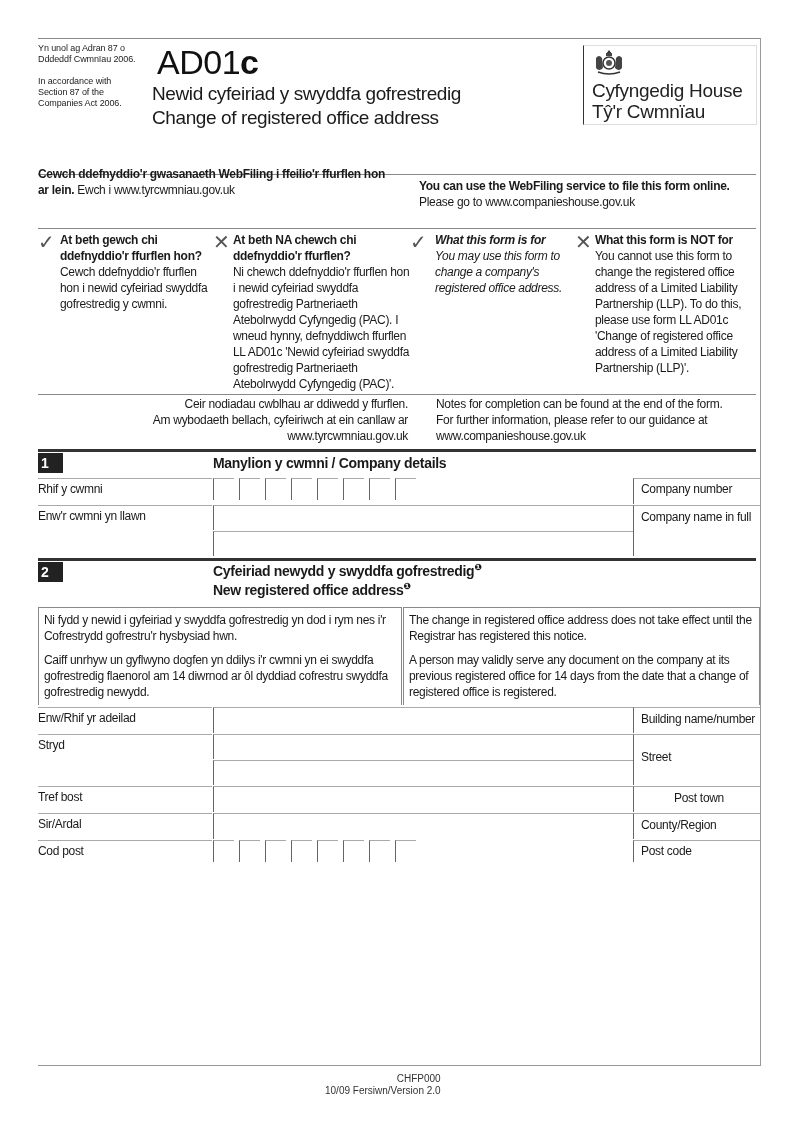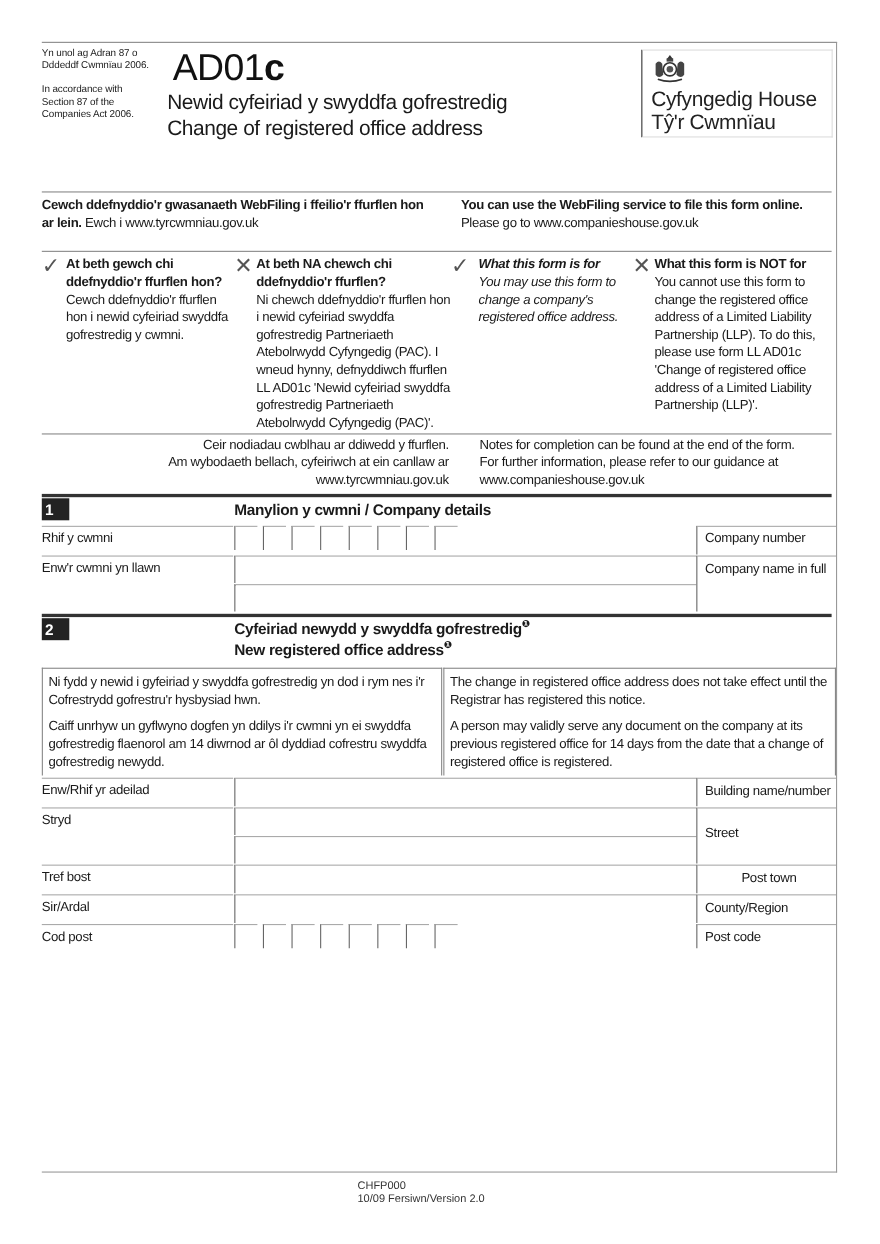--- a/index.html
+++ b/index.html
@@ -60,21 +60,21 @@
       <path d="M4 10 Q7 6 10 10 L11 20 Q7 24 4 20 Z" fill="#444"></path>
       <path d="M30 10 Q27 6 24 10 L23 20 Q27 24 30 20 Z" fill="#444"></path>
       <path d="M6 24 Q17 28 28 24" fill="none" stroke="#333" stroke-width="1.5"></path>
     </svg>
   </div>
   <div class="abs logo-text" style="left:8px; top:34px;">Cyfyngedig House</div>
   <div class="abs logo-text" style="left:8px; top:55px;">Tŷ'r Cwmnïau</div>
 </div>
 
 <div class="hr" style="left:38px; top:174px; width:718px;"></div>
-<div class="abs body-text" style="left:38px; top:178px; width:360px;">
+<div class="abs body-text" style="left:38px; top:166px; width:360px;">
   <span class="bold">Cewch ddefnyddio'r gwasanaeth WebFiling i ffeilio'r ffurflen hon ar lein.</span><span> Ewch i www.tyrcwmniau.gov.uk</span>
 </div>
 <div class="abs body-text" style="left:419px; top:178px; width:340px;">
   <div class="bold">You can use the WebFiling service to file this form online.</div>
   <div>Please go to www.companieshouse.gov.uk</div>
 </div>
 <div class="hr" style="left:38px; top:228px; width:718px;"></div>
 
 <div class="abs" style="left:38px; top:232px; width:175px;">
   <div class="abs mark" style="left:0; top:0;">✓</div>
@@ -185,16 +185,16 @@
   <div class="char-cell" style="left:239px; top:840px;"></div>
   <div class="char-cell" style="left:265px; top:840px;"></div>
   <div class="char-cell" style="left:291px; top:840px;"></div>
   <div class="char-cell" style="left:317px; top:840px;"></div>
   <div class="char-cell" style="left:343px; top:840px;"></div>
   <div class="char-cell" style="left:369px; top:840px;"></div>
   <div class="char-cell" style="left:395px; top:840px;"></div>
 </div>
 <div class="right-cell label" style="left:633px; top:840px; width:127px; height:22px; padding-top:2px;">Post code</div>
 
-<div class="abs footer" style="left:325px; top:1073px;">
+<div class="abs footer" style="left:325px; top:1073px;text-align:right;">
   <div>CHFP000</div>
   <div>10/09 Fersiwn/Version 2.0</div>
 </div>
 
 </body></html>

